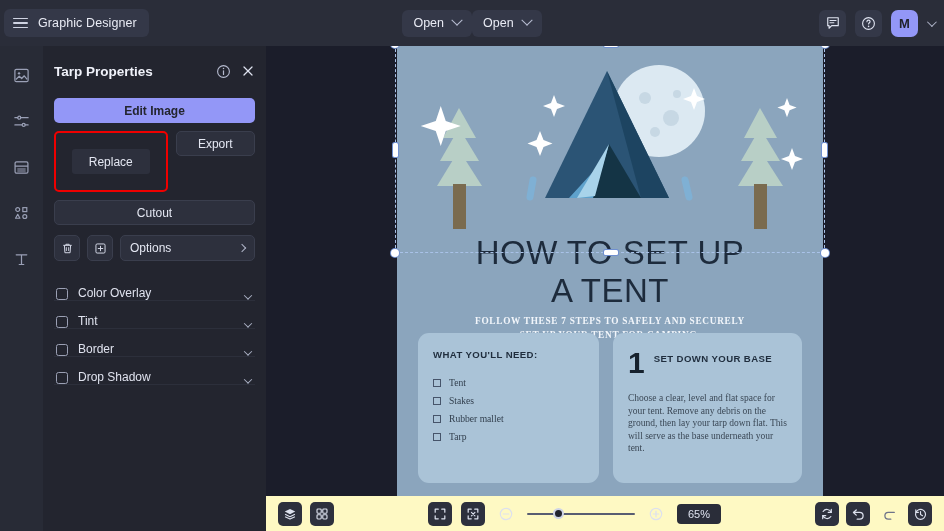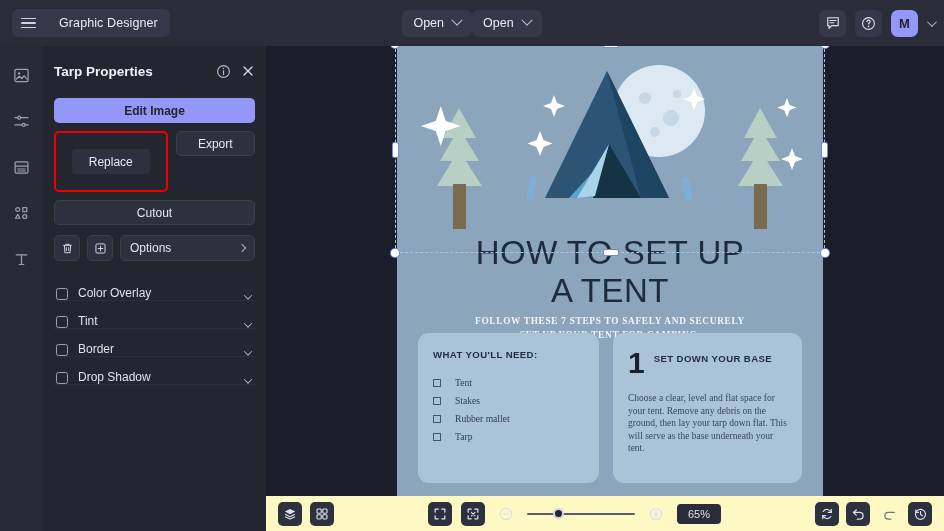--- a/index.html
+++ b/index.html
@@ -14,22 +14,22 @@
     background: #23252f; color: #e8eaf2;
   }
 
   
   .topbar {
     position: absolute; top: 0; left: 0; width: 944px; height: 46px;
     background: #2a2d39;
     display: flex; align-items: center;
   }
   .brand {
-    display: flex; align-items: center; gap: 23px;
-    height: 28px; margin-left: 12px; padding: 0 12px 0 9px;
+    display: flex; align-items: center; gap: 10px;
+    height: 28px; margin-left: 4px; padding: 0 12px 0 9px;
     background: #343848; border-radius: 6px;
   }
   .hamburger { display: flex; flex-direction: column; gap: 3px; width: 15px; }
   .hamburger i { display:block; height: 1.6px; background: #cfd3e2; border-radius: 1px; }
   .brand-text { font-size: 12.5px; color: #e9ebf4; letter-spacing: .1px; }
 
   .top-center {
     position: absolute; left: 0; right: 0; top: 0; height: 46px;
     display: flex; align-items: center; justify-content: center; 
     pointer-events: none;
@@ -172,21 +172,21 @@
     position: absolute; background: #aac3d7; border-radius: 11px; padding: 16px 15px;
   }
   .card.left { left: 21px; top: 287px; width: 181px; height: 150px; }
   .card.right { left: 216px; top: 287px; width: 189px; height: 150px; }
   .card-h {
     font-size: 9.6px; font-weight: bold; color: #1f2d3d; letter-spacing: .4px;
     font-family: "Liberation Sans", sans-serif;
   }
   .need-list { margin-top: 17px; }
   .need-item {
-    display: flex; align-items: center; gap: 14px; margin-bottom: 7px;
+    display: flex; align-items: center; gap: 8px; margin-bottom: 7px;
     font-size: 9.6px; color: #33404f; font-family: "Liberation Serif", serif;
   }
   .need-cb { width: 8px; height: 8px; border: 1.2px solid #46546a; flex: 0 0 auto; }
   .step-head { display: flex; align-items: flex-start; gap: 9px; }
   .step-num {
     font-size: 30px; font-weight: bold; color: #16212d; line-height: .9;
     font-family: "Liberation Sans", sans-serif;
   }
   .step-body {
     margin-top: 16px; font-size: 9.5px; line-height: 12.6px; color: #3a4755;

